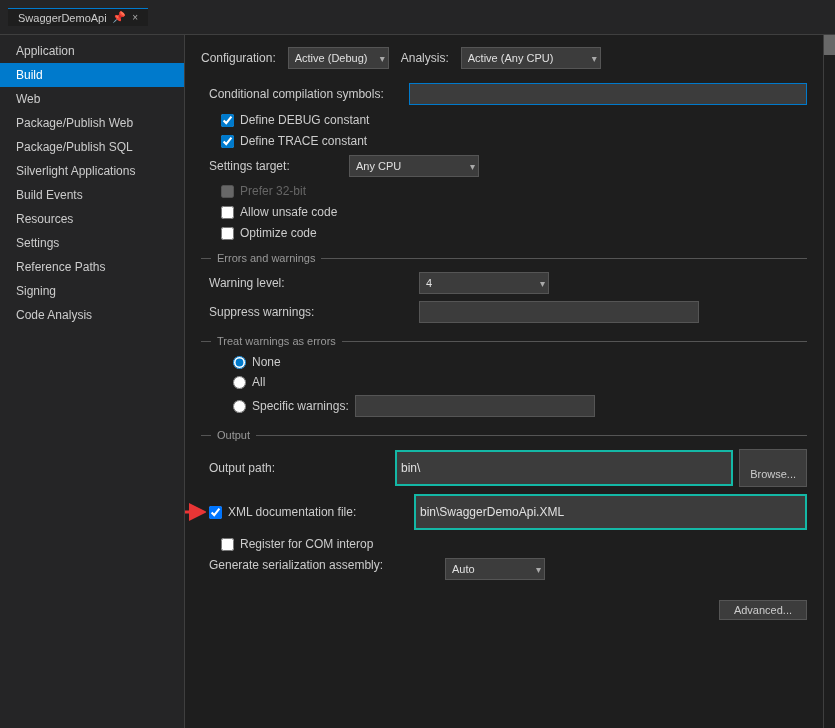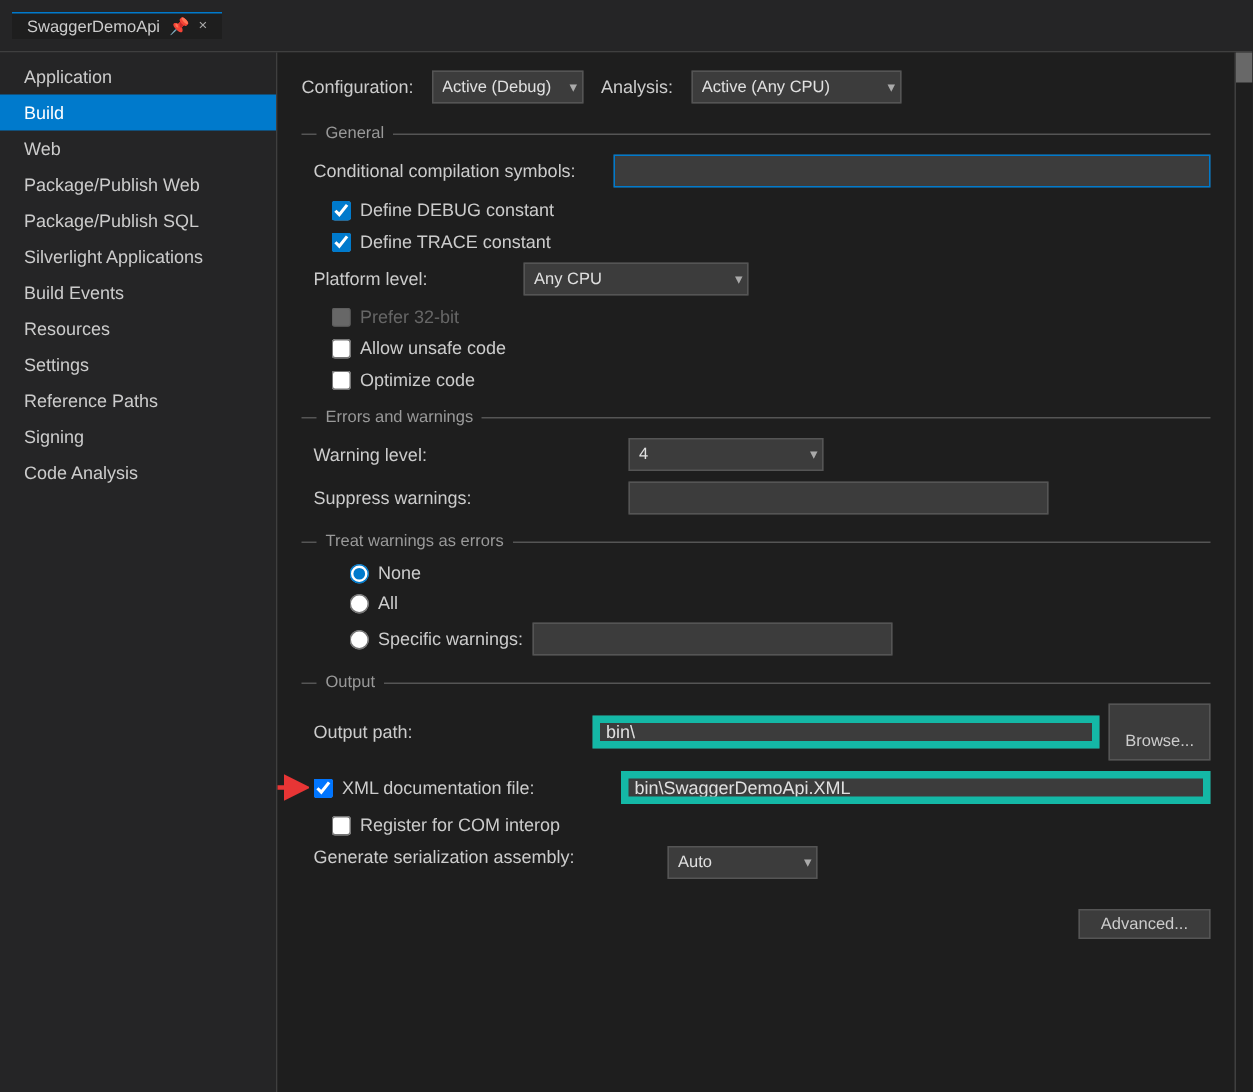--- a/index.html
+++ b/index.html
@@ -271,24 +271,24 @@
       padding-left: 8px;
       gap: 6px;
     }
     .output-row label {
       color: #ccc;
       font-size: 12px;
       min-width: 180px;
     }
     .output-input {
       background: #3c3c3c;
-      border: 5px solid #14b8a6;
+      border: 2px solid #14b8a6;
       color: #e0e0e0;
       font-size: 12px;
-      padding: 2px 4px;
+      padding: 16px 4px;
       height: 22px;
       flex: 1;
       outline: none;
     }
     .browse-btn {
       background: #3c3c3c;
       border: 1px solid #555;
       color: #ccc;
       font-size: 11px;
       padding: 18px 10px;
@@ -388,43 +388,40 @@
       <div class="select-wrapper">
         <select class="config-select" style="width:140px;">
           <option>Active (Any CPU)</option>
           <option>Any CPU</option>
           <option>x86</option>
           <option>x64</option>
         </select>
       </div>
     </div>
 
-    <div class="section-header">
-      <span>General</span>
-    </div>
 
     <div class="form-row">
       <label>Conditional compilation symbols:</label>
       <input type="text" class="no-focus" style="width: 300px; border-color: rgb(0, 122, 204);">
     </div>
 
     <div class="checkbox-row">
       <input type="checkbox" id="debugCb" checked="" style="">
       <label for="debugCb">Define DEBUG constant</label>
     </div>
 
     <div class="checkbox-row">
       <input type="checkbox" id="traceCb" checked="" style="">
       <label for="traceCb">Define TRACE constant</label>
     </div>
 
     <div class="platform-row">
-      <label>Platform level:</label>
+      <label>Settings target:</label>
       <div class="select-wrapper">
-        <select class="config-select" style="width:150px;">
+        <select class="config-select" style="width:130px;">
           <option>Any CPU</option>
           <option>x86</option>
           <option>x64</option>
         </select>
       </div>
     </div>
 
     <div class="checkbox-row disabled">
       <input type="checkbox" id="prefer32Cb" disabled="" style="">
       <label for="prefer32Cb">Prefer 32-bit</label>

